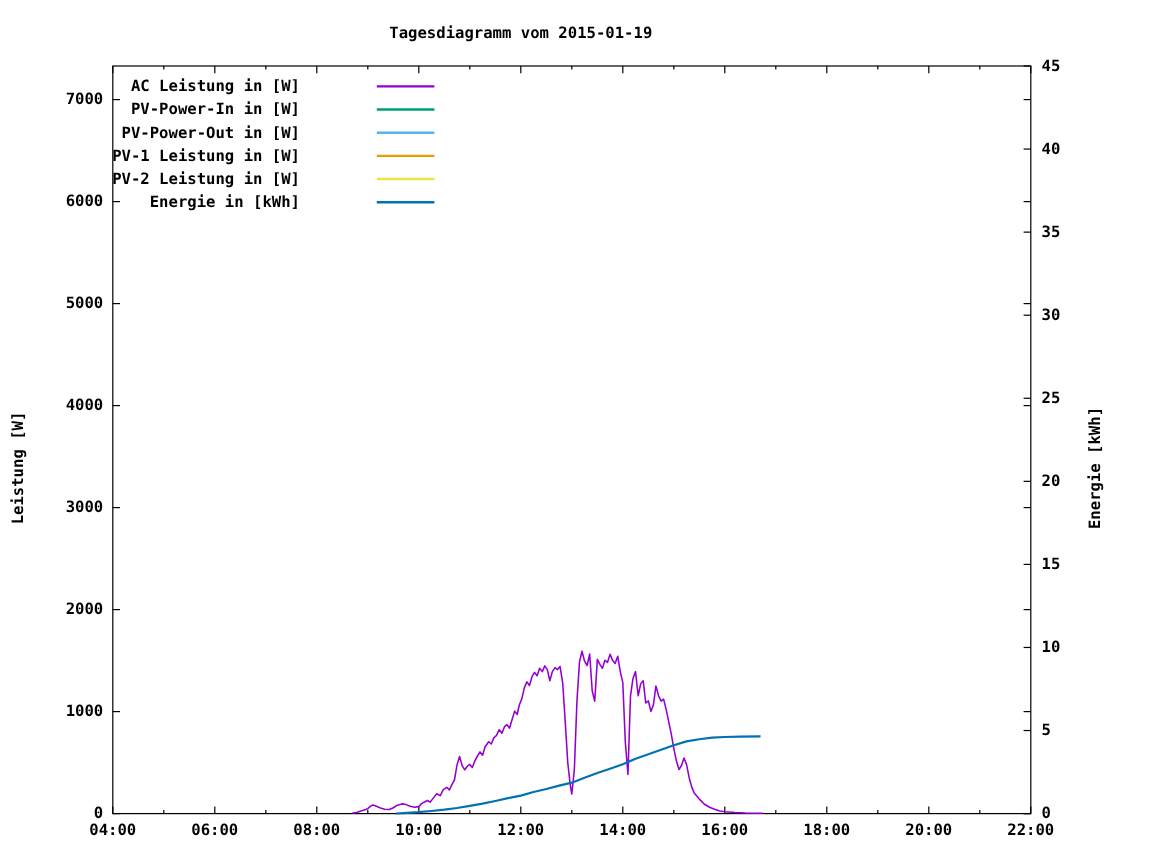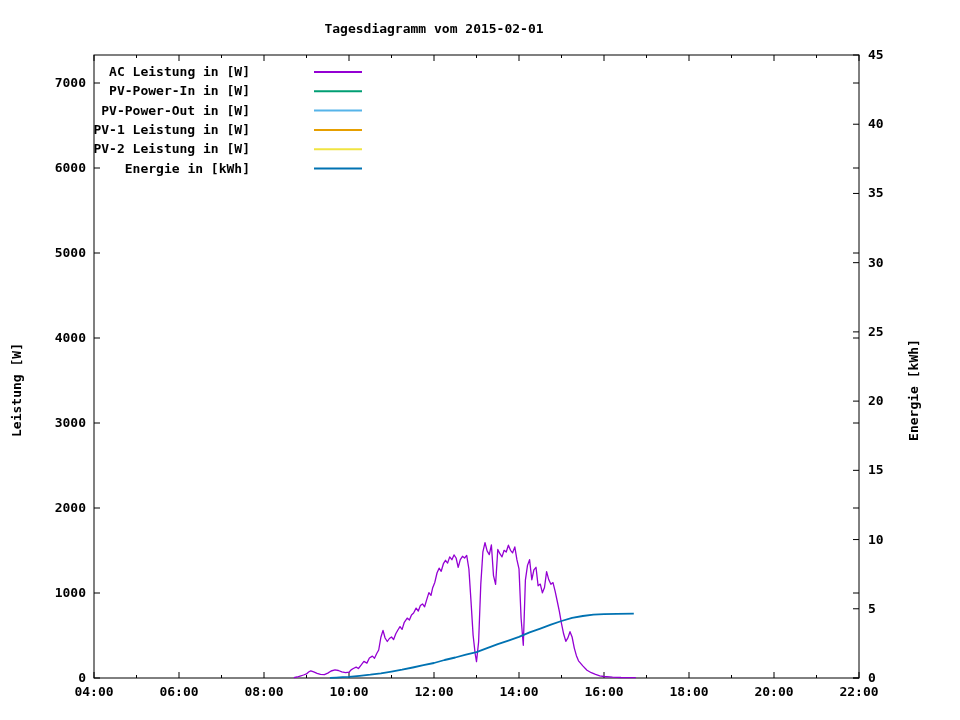--- a/index.html
+++ b/index.html
@@ -10,21 +10,21 @@
   .ylabel{position:absolute;left:16px;top:390px;transform:translate(-50%,-50%) rotate(-90deg);
           font-size:13px;font-weight:bold;color:#000;white-space:nowrap;}
   .y2label{position:absolute;left:913px;top:390px;transform:translate(-50%,-50%) rotate(-90deg);
            font-size:13px;font-weight:bold;color:#000;white-space:nowrap;}
   svg text{font-family:"DejaVu Sans Mono","Liberation Mono",monospace;font-size:13px;font-weight:bold;fill:#000;}
 </style>
 </head>
 <body>
 
 <div id="canvas">
-  <div class="chart-title">Tagesdiagramm vom 2015-02-01</div>
+  <div class="chart-title">Tagesdiagramm vom 2015-01-19</div>
   <div class="ylabel">Leistung [W]</div>
   <div class="y2label">Energie [kWh]</div>
   <svg id="plot" width="960" height="720" viewBox="0 0 960 720">
       <rect x="94" y="55" width="765" height="623" fill="none" stroke="#000" stroke-width="1"></rect>
       <line x1="94" y1="678" x2="94" y2="672" stroke="#000" stroke-width="1"></line>
       <line x1="94" y1="55" x2="94" y2="61" stroke="#000" stroke-width="1"></line>
       <text x="94" y="696" text-anchor="middle">04:00</text>
       <line x1="179" y1="678" x2="179" y2="672" stroke="#000" stroke-width="1"></line>
       <line x1="179" y1="55" x2="179" y2="61" stroke="#000" stroke-width="1"></line>
       <text x="179" y="696" text-anchor="middle">06:00</text>

